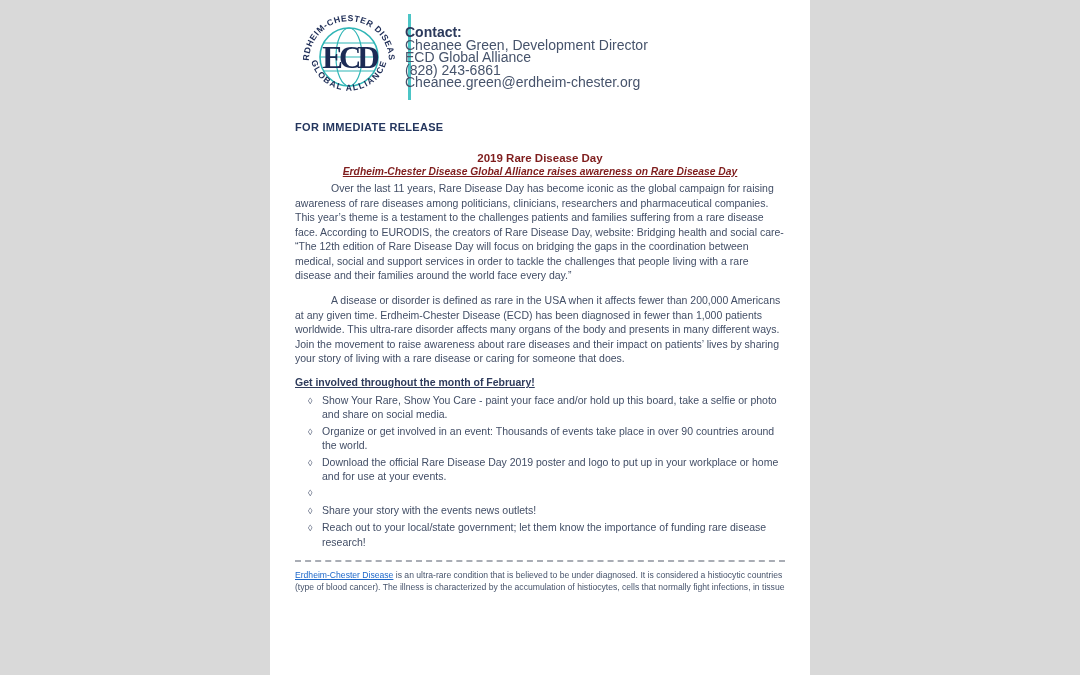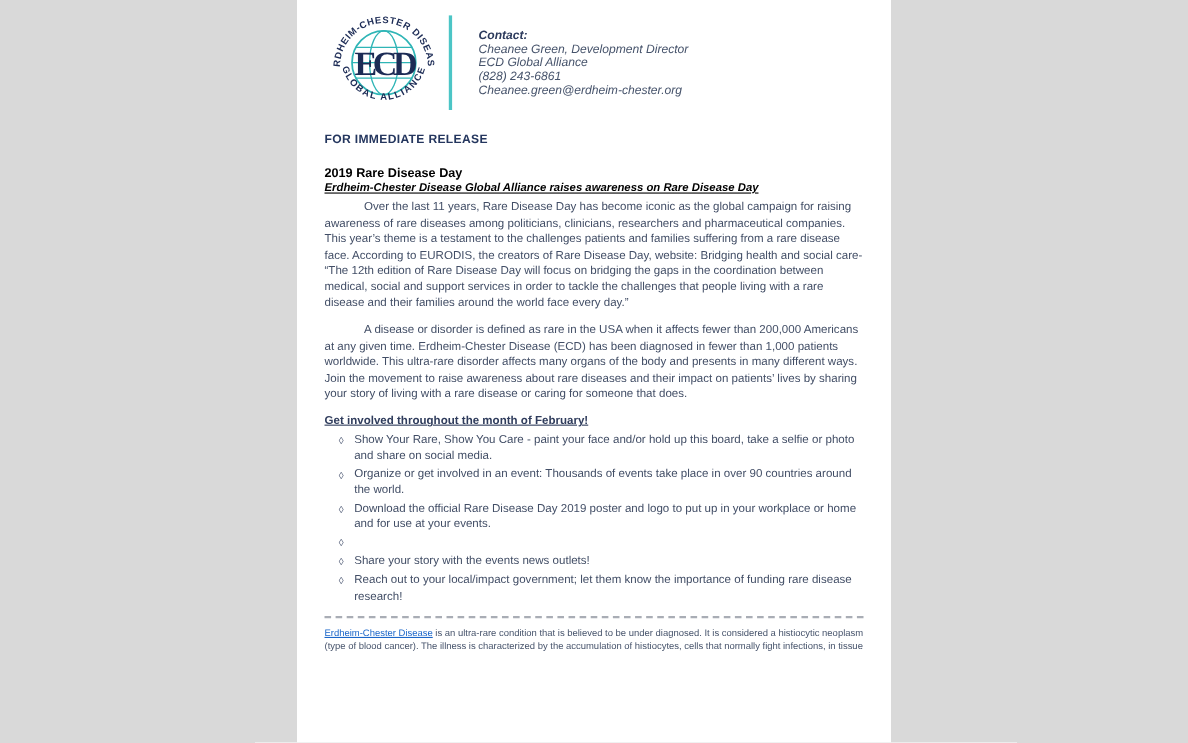--- a/index.html
+++ b/index.html
@@ -10,26 +10,26 @@
   }
   .paper {
     position:absolute; left:270px; top:0; width:540px; height:675px;
     background:#ffffff; box-sizing:border-box; padding:0 25px;
     overflow:hidden;
   }
   
   .header { position:relative; height:105px; }
   .logo { position:absolute; left:4px; top:7px; width:100px; height:98px; }
   .vline { position:absolute; left:113px; top:14px; width:3px; height:86px; background:#4cc5c6; }
-  .contact { position:absolute; left:140px; top:26px; font-size:11px; line-height:12.5px; color:#46536b;font-style:italic; }
+  .contact { position:absolute; left:110px; top:26px; font-size:14px; line-height:12.5px; color:#46536b; }
   .contact-label { font-weight:bold; color:#2c3a5c; }
   
   .release { margin-top:16px; font-weight:bold; font-size:11px; letter-spacing:0.3px; color:#24365e; }
   
-  .titleblock { margin-top:19px; text-align:left; color:#000000; }
+  .titleblock { margin-top:19px; text-align:center; color:#7f1d1d; }
   .doc-title { font-size:11.5px; font-weight:bold; }
   .doc-subtitle { margin-top:2px; font-size:10.3px; font-weight:bold; font-style:italic;text-decoration:underline; }
   
   .para { font-size:10.5px; line-height:14.5px; color:#424e66; }
   .p1 { margin-top:13px; }
   .indent { margin-top:4px; text-indent:36px; }
   .gi-heading { margin-top:8px; font-size:10.5px; font-weight:bold; color:#2f3c5c;text-decoration:underline; }
   
   .bullets { margin:5px 0 0 0; padding:0 0 0 13px; list-style:none; }
   .bullets li { display:flex; margin-bottom:2px; font-size:10.5px; line-height:14.4px; color:#424e66; }
@@ -104,22 +104,22 @@
       </li>
       <li>
         <span class="diamond">◊</span>
       </li>
       <li>
         <span class="diamond">◊</span>
         <span>Share your story with the events news outlets!</span>
       </li>
       <li>
         <span class="diamond">◊</span>
-        <span>Reach out to your local/impact government; let them know the importance of funding rare disease research!</span>
+        <span>Reach out to your local/state government; let them know the importance of funding rare disease research!</span>
       </li>
     </ul>
 
 
     <hr class="divider">
-    <div class="footnote"><a class="link">Erdheim-Chester Disease</a><span> is an ultra-rare condition that is believed to be under diagnosed. It is considered a histiocytic neoplasm (type of blood cancer). The illness is characterized by the accumulation of histiocytes, cells that normally fight infections, in tissue</span></div>
+    <div class="footnote"><a class="link">Erdheim-Chester Disease</a><span> is an ultra-rare condition that is believed to be under diagnosed. It is considered a histiocytic countries (type of blood cancer). The illness is characterized by the accumulation of histiocytes, cells that normally fight infections, in tissue</span></div>
 
   </div>
 </div>
 
 </body></html>

